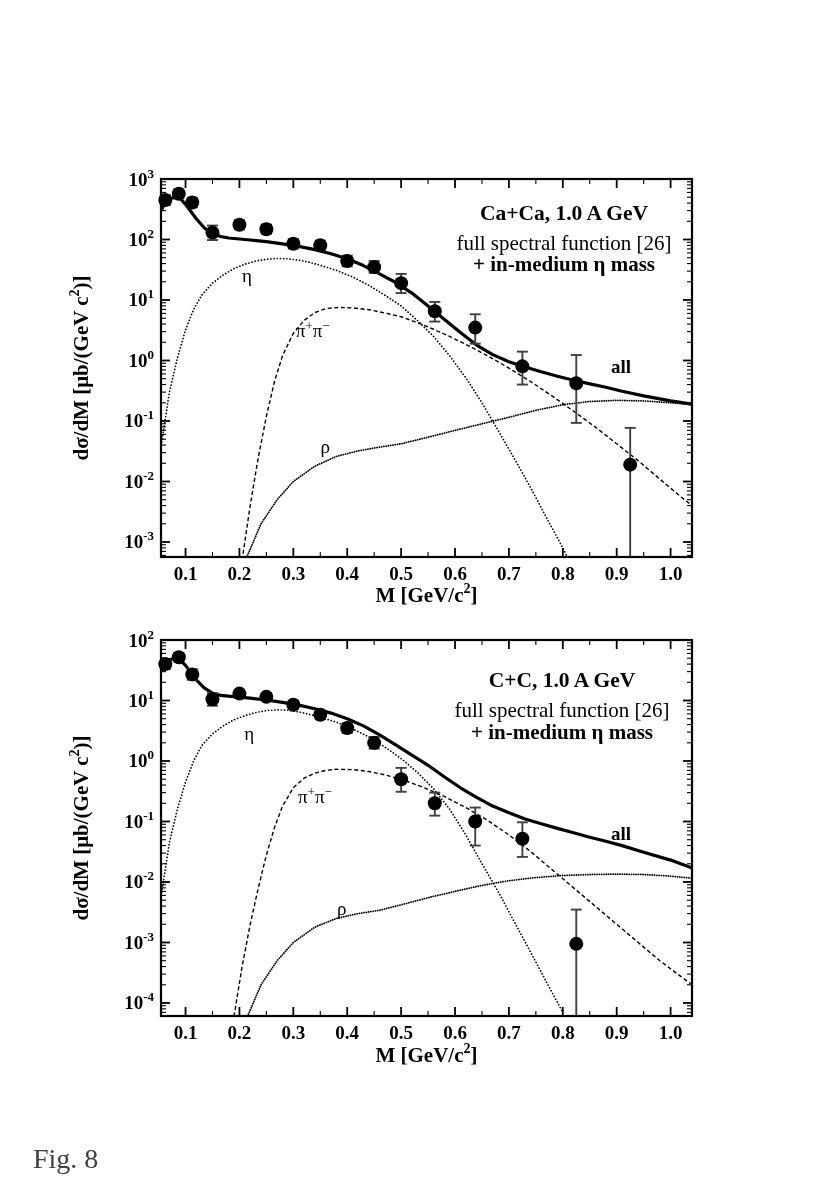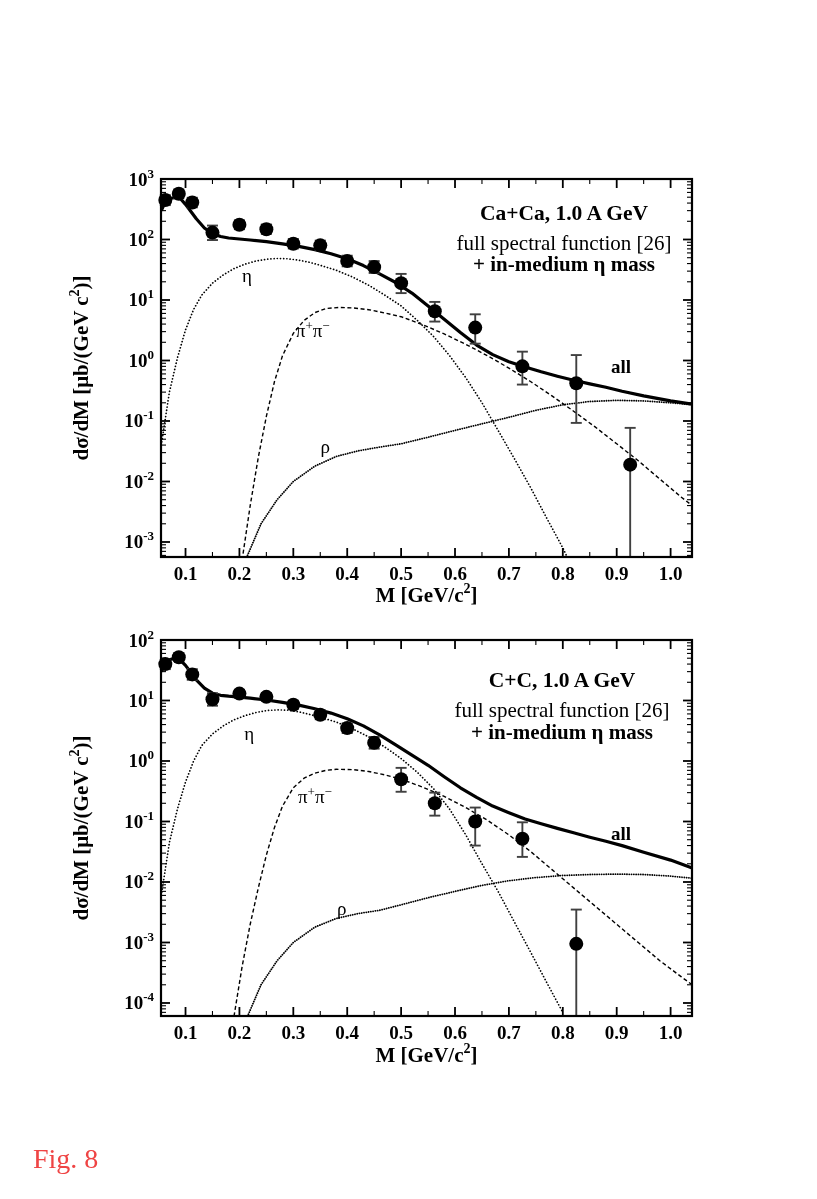--- a/index.html
+++ b/index.html
@@ -19,21 +19,21 @@
   .tick-label{font-size:19px;font-weight:bold;}
   .exp{font-size:13px;font-weight:bold;}
   .axis-title{font-size:21px;font-weight:bold;}
   .axis-sup{font-size:14px;font-weight:bold;}
   .curve-label{font-size:19px;}
   .curve-label .sup{font-size:13px;}
   .curve-label-bold{font-weight:bold;}
   .ann-1{font-size:21.5px;font-weight:bold;}
   .ann-2{font-size:21px;}
   .ann-3{font-size:21px;font-weight:bold;}
-  .fig-label{position:absolute;left:33px;top:1143px;font-size:28px;color:#ef4444;}
+  .fig-label{position:absolute;left:33px;top:1143px;font-size:28px;color:#404040;}
 </style>
 </head>
 <body>
 
 <div class="page">
   <svg id="figure" width="817" height="1199" viewBox="0 0 817 1199">
       <g>
         <clipPath id="clip-ca-ca">
           <rect x="161" y="179" width="531" height="378"></rect>
         </clipPath>

